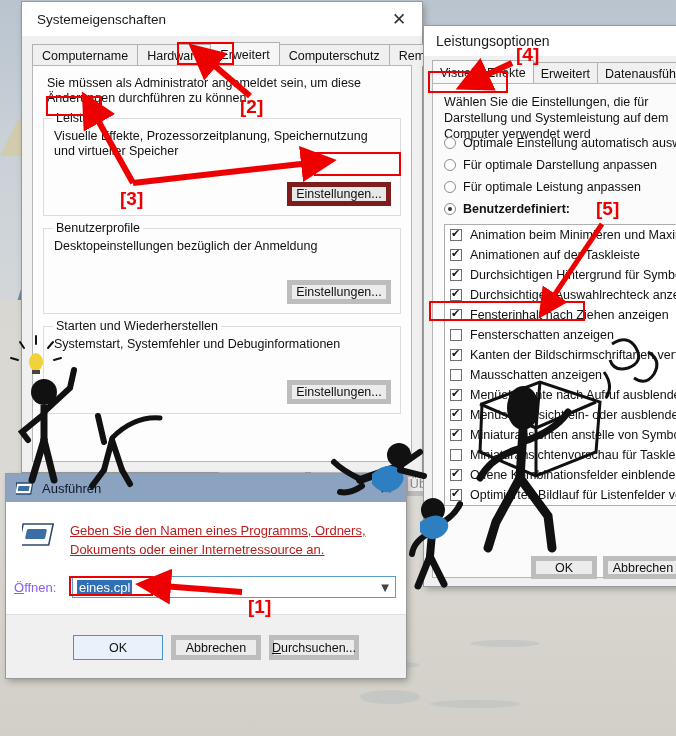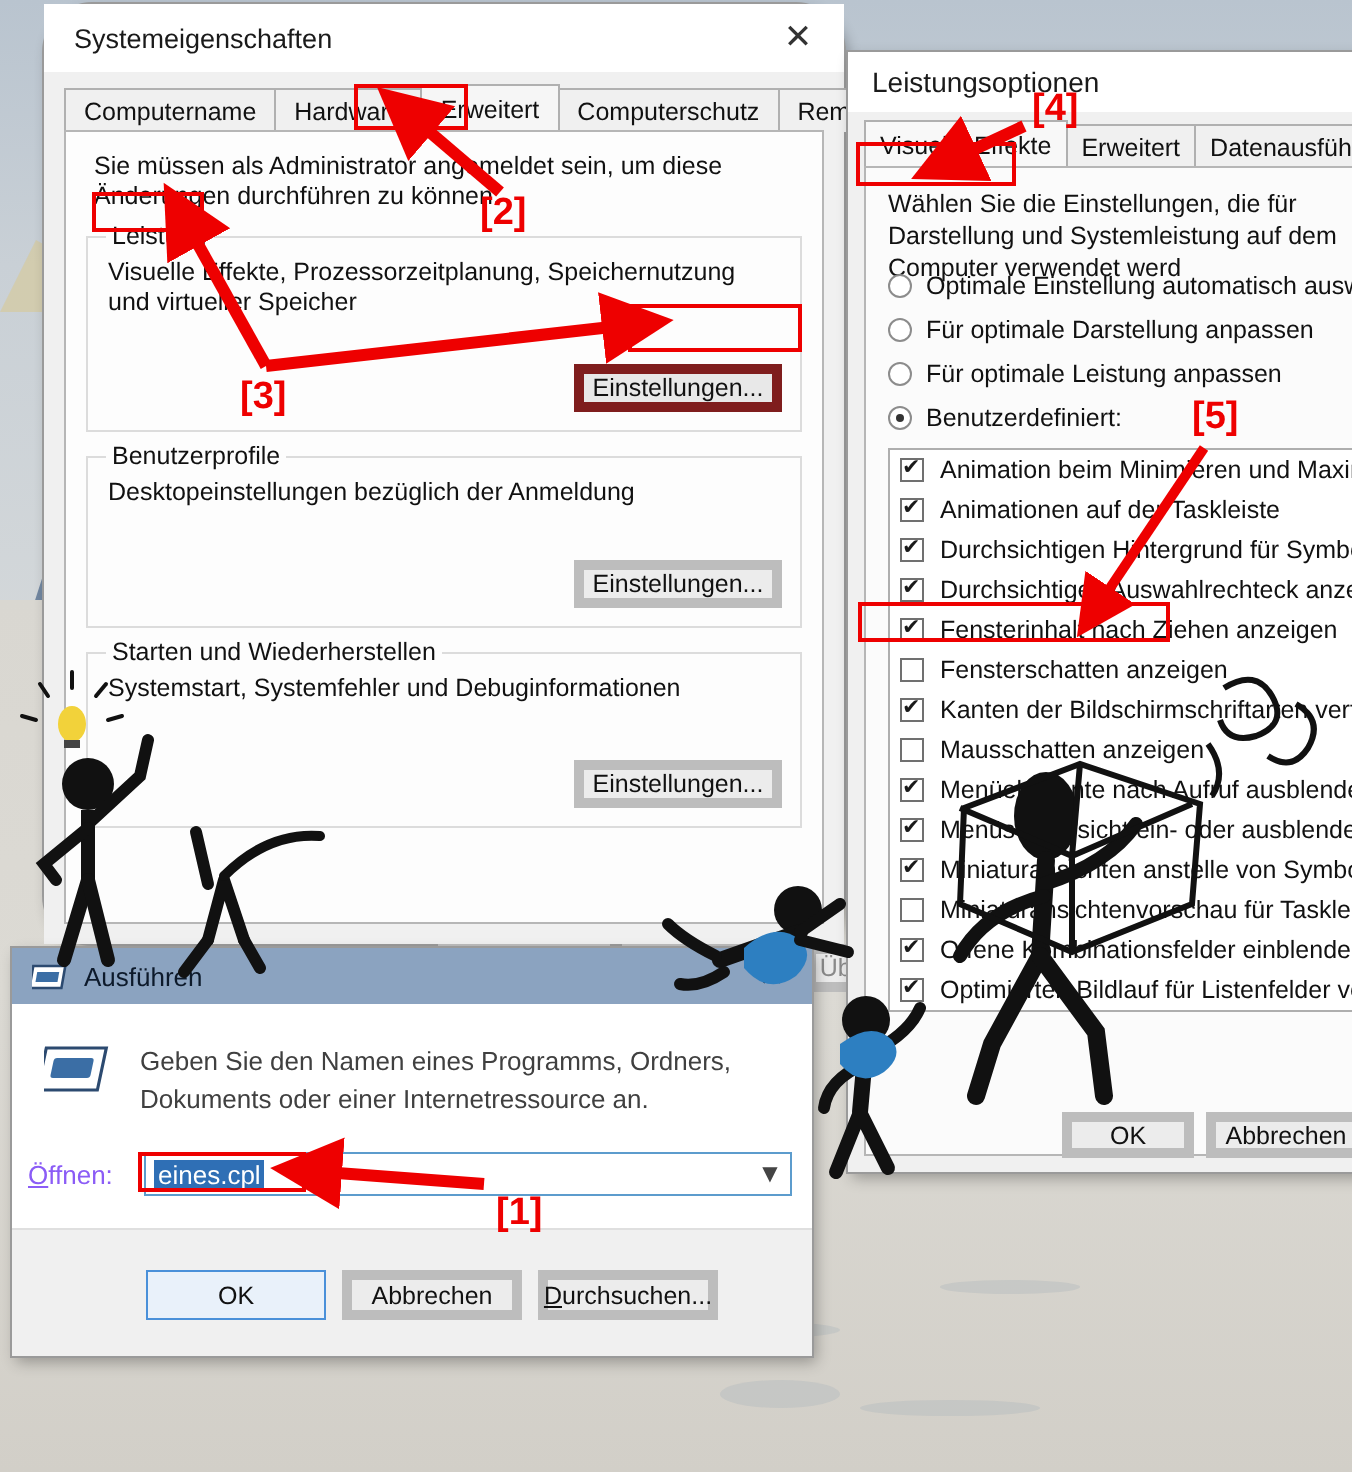--- a/index.html
+++ b/index.html
@@ -41,21 +41,21 @@
   
   .win { position:absolute; background:#f0f0f0; box-shadow:0 0 0 1px #9a9a9a, 2px 3px 7px rgba(0,0,0,.30); }
   .win-title { height:34px; display:flex; align-items:center; background:#ffffff;
                color:#1a1a1a; font-size:13.5px; padding-left:15px; }
   .win-close { margin-left:auto; width:46px; height:34px; display:flex;
                align-items:center; justify-content:center; font-size:17px;
                color:#333; font-family:"DejaVu Sans", sans-serif; }
   .win-body { background:#f0f0f0; }
 
   
-  #sysprops { left:22px; top:2px; width:400px; height:470px;border-radius:24px; }
+  #sysprops { left:22px; top:2px; width:400px; height:470px; }
   #sysprops .win-body { position:relative; height:436px; }
 
   .tabstrip { position:absolute; left:10px; top:6px; right:10px; height:24px;
               display:flex; align-items:flex-end; }
   .tab { height:22px; padding:0 9px; background:#f0f0f0;
          border:1px solid #b0b0b0; border-bottom:none; font-size:12.5px;
          color:#111; display:flex; align-items:center; margin-right:-1px; }
   .tab.sel { background:#f6f6f6; height:24px; }
 
   .tabpage { position:absolute; left:10px; top:29px; right:10px; bottom:10px;
@@ -113,21 +113,21 @@
                    font-family:"DejaVu Sans", sans-serif; line-height:14px; }
 
   
   #rundlg { left:6px; top:474px; width:400px; height:204px; }
   #rundlg .win-title { height:28px; background:#8ba3c0; color:#0d1a2b;
                        font-size:13px; padding-left:10px; }
   #rundlg .win-close { height:28px; width:40px; color:#1d2b3d; }
   #rundlg .win-body { position:relative; height:176px; background:#fff; }
   .run-icon { position:absolute; left:16px; top:18px; width:36px; height:30px; }
   .run-text { position:absolute; left:64px; top:19px; right:20px;
-              font-size:13px; color:#404040; line-height:19px; }
+              font-size:13px; color:#b91c1c; line-height:19px;text-decoration:underline; }
   .run-oeff { position:absolute; left:8px; top:78px; font-size:13px; color:#8b5cf6; }
   .run-combo { position:absolute; left:66px; top:74px; right:10px; height:22px;
                border:1px solid #5c9ccd; background:#fff; display:flex;
                align-items:center; }
   .run-val { font-size:13px; color:#fff; background:#2f6fb5; padding:0 2px;
              margin-left:4px; }
   .run-arrow { margin-left:auto; width:20px; text-align:center; font-size:10px;
                color:#444; font-family:"DejaVu Sans", sans-serif; }
   .run-foot { position:absolute; left:0; right:0; bottom:0; height:64px;
               background:#f0f0f0; border-top:1px solid #dfdfdf; }
@@ -225,21 +225,21 @@
         <span>Optimale Einstellung automatisch auswählen</span>
       </div>
       <div class="radio-row" style="top:74px;">
         <span class="radio"></span>
         <span>Für optimale Darstellung anpassen</span>
       </div>
       <div class="radio-row" style="top:96px;">
         <span class="radio"></span>
         <span>Für optimale Leistung anpassen</span>
       </div>
-      <div class="radio-row" style="top:118px;">
+      <div class="radio-row" style="top:118px;font-weight:bold;">
         <span class="radio on"></span>
         <span>Benutzerdefiniert:</span>
       </div>
 
       <div class="cbx-list" style="top:140px; height:282px;">
         <div class="cbx-row">
             <span class="cbx on"></span>
             <span>Animation beim Minimieren und Maximieren von</span>
           </div>
         <div class="cbx-row">

